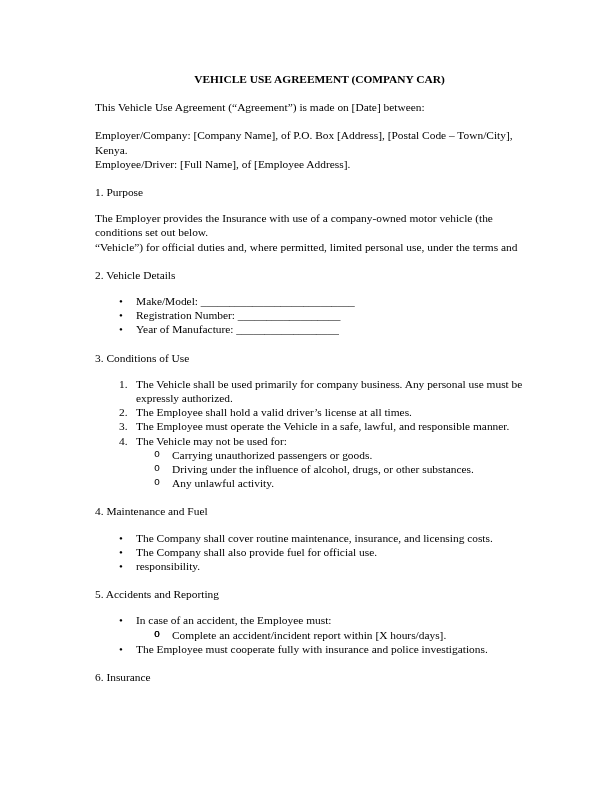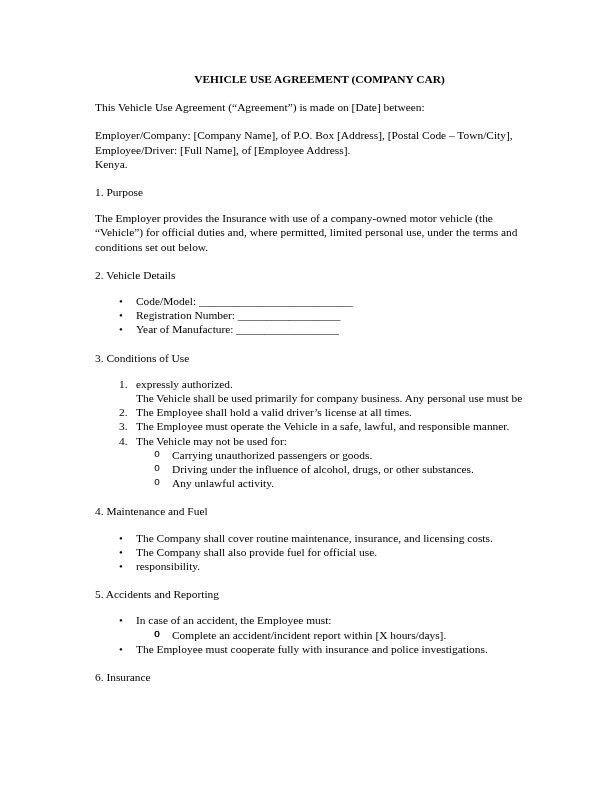--- a/index.html
+++ b/index.html
@@ -70,53 +70,53 @@
 <body>
 
 <div class="page">
 
   <div class="title">VEHICLE USE AGREEMENT (COMPANY CAR)</div>
 
   <div class="para">This Vehicle Use Agreement (“Agreement”) is made on [Date] between:</div>
 
   <div class="para">
     <div class="line">Employer/Company: [Company Name], of P.O. Box [Address], [Postal Code – Town/City],</div>
+    <div class="line">Kenya.</div>
     <div class="line">Employee/Driver: [Full Name], of [Employee Address].</div>
-    <div class="line">Kenya.</div>
   </div>
 
   <div class="heading">1. Purpose</div>
   <div class="para">
     <div class="line">The Employer provides the Insurance with use of a company-owned motor vehicle (the</div>
+    <div class="line">conditions set out below.</div>
     <div class="line">“Vehicle”) for official duties and, where permitted, limited personal use, under the terms and</div>
-    <div class="line">conditions set out below.</div>
   </div>
 
   <div class="heading">2. Vehicle Details</div>
   <div class="list">
     <div class="li lvl1">
       <span class="marker marker-bullet">•</span>
-      <div class="line">Code/Model: ___________________________</div>
+      <div class="line">Make/Model: ___________________________</div>
     </div>
     <div class="li lvl1">
       <span class="marker marker-bullet">•</span>
       <div class="line">Registration Number: __________________</div>
     </div>
     <div class="li lvl1">
       <span class="marker marker-bullet">•</span>
       <div class="line">Year of Manufacture: __________________</div>
     </div>
   </div>
 
   <div class="heading">3. Conditions of Use</div>
   <div class="list">
     <div class="li lvl1">
       <span class="marker">1.</span>
+      <div class="line">The Vehicle shall be used primarily for company business. Any personal use must be</div>
       <div class="line">expressly authorized.</div>
-      <div class="line">The Vehicle shall be used primarily for company business. Any personal use must be</div>
     </div>
     <div class="li lvl1">
       <span class="marker">2.</span>
       <div class="line">The Employee shall hold a valid driver’s license at all times.</div>
     </div>
     <div class="li lvl1">
       <span class="marker">3.</span>
       <div class="line">The Employee must operate the Vehicle in a safe, lawful, and responsible manner.</div>
     </div>
     <div class="li lvl1">

